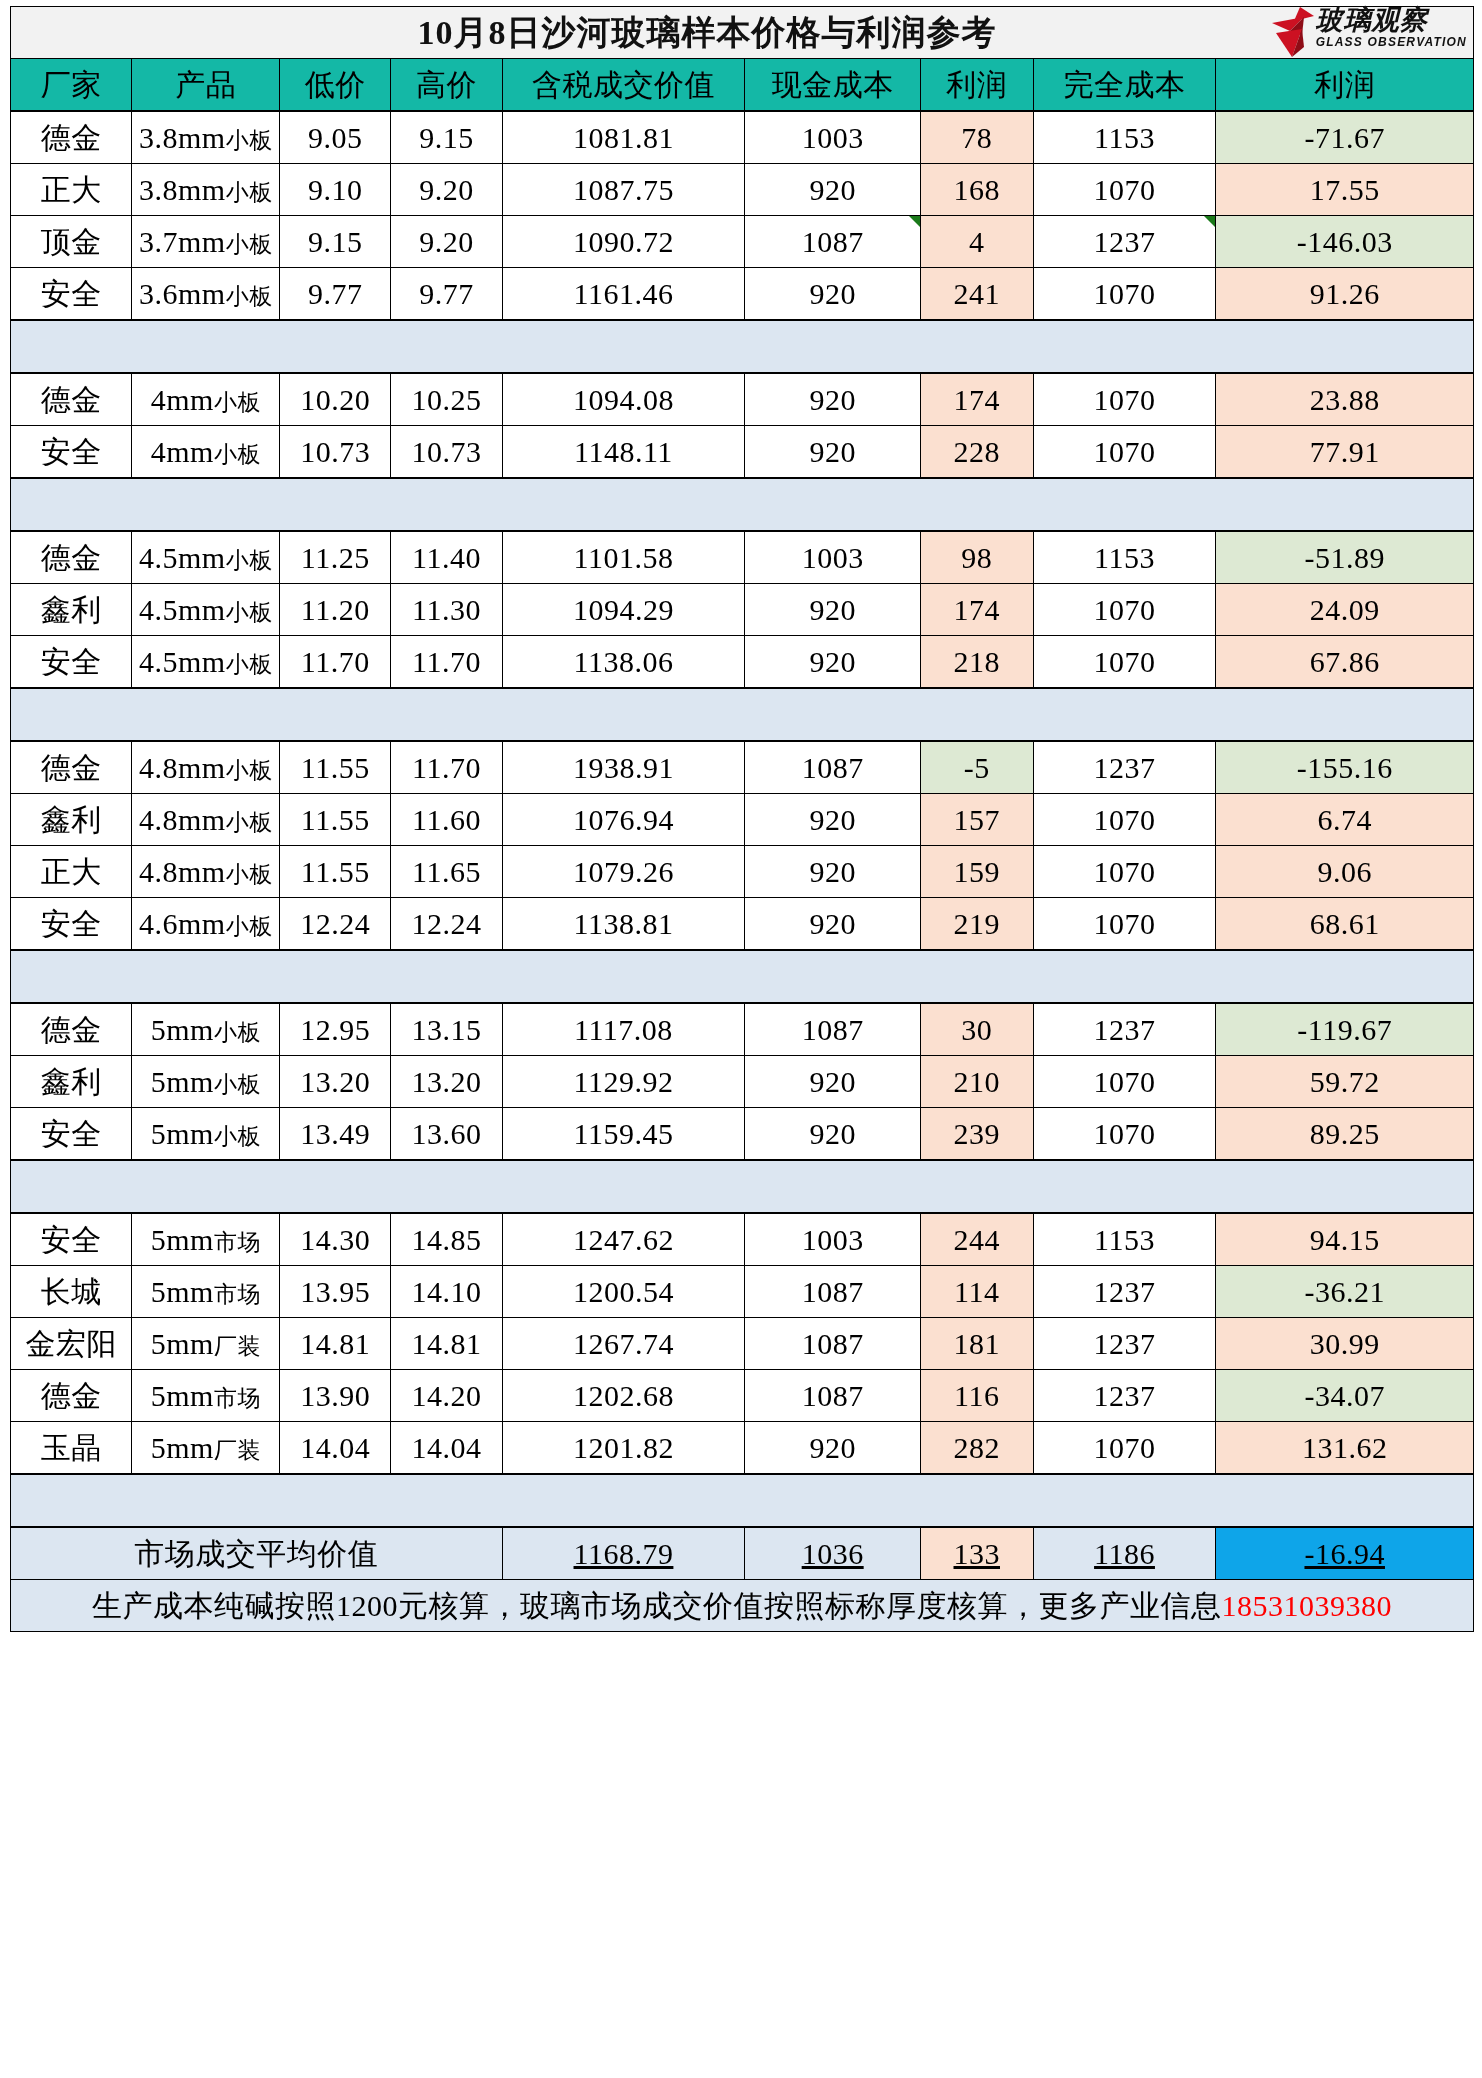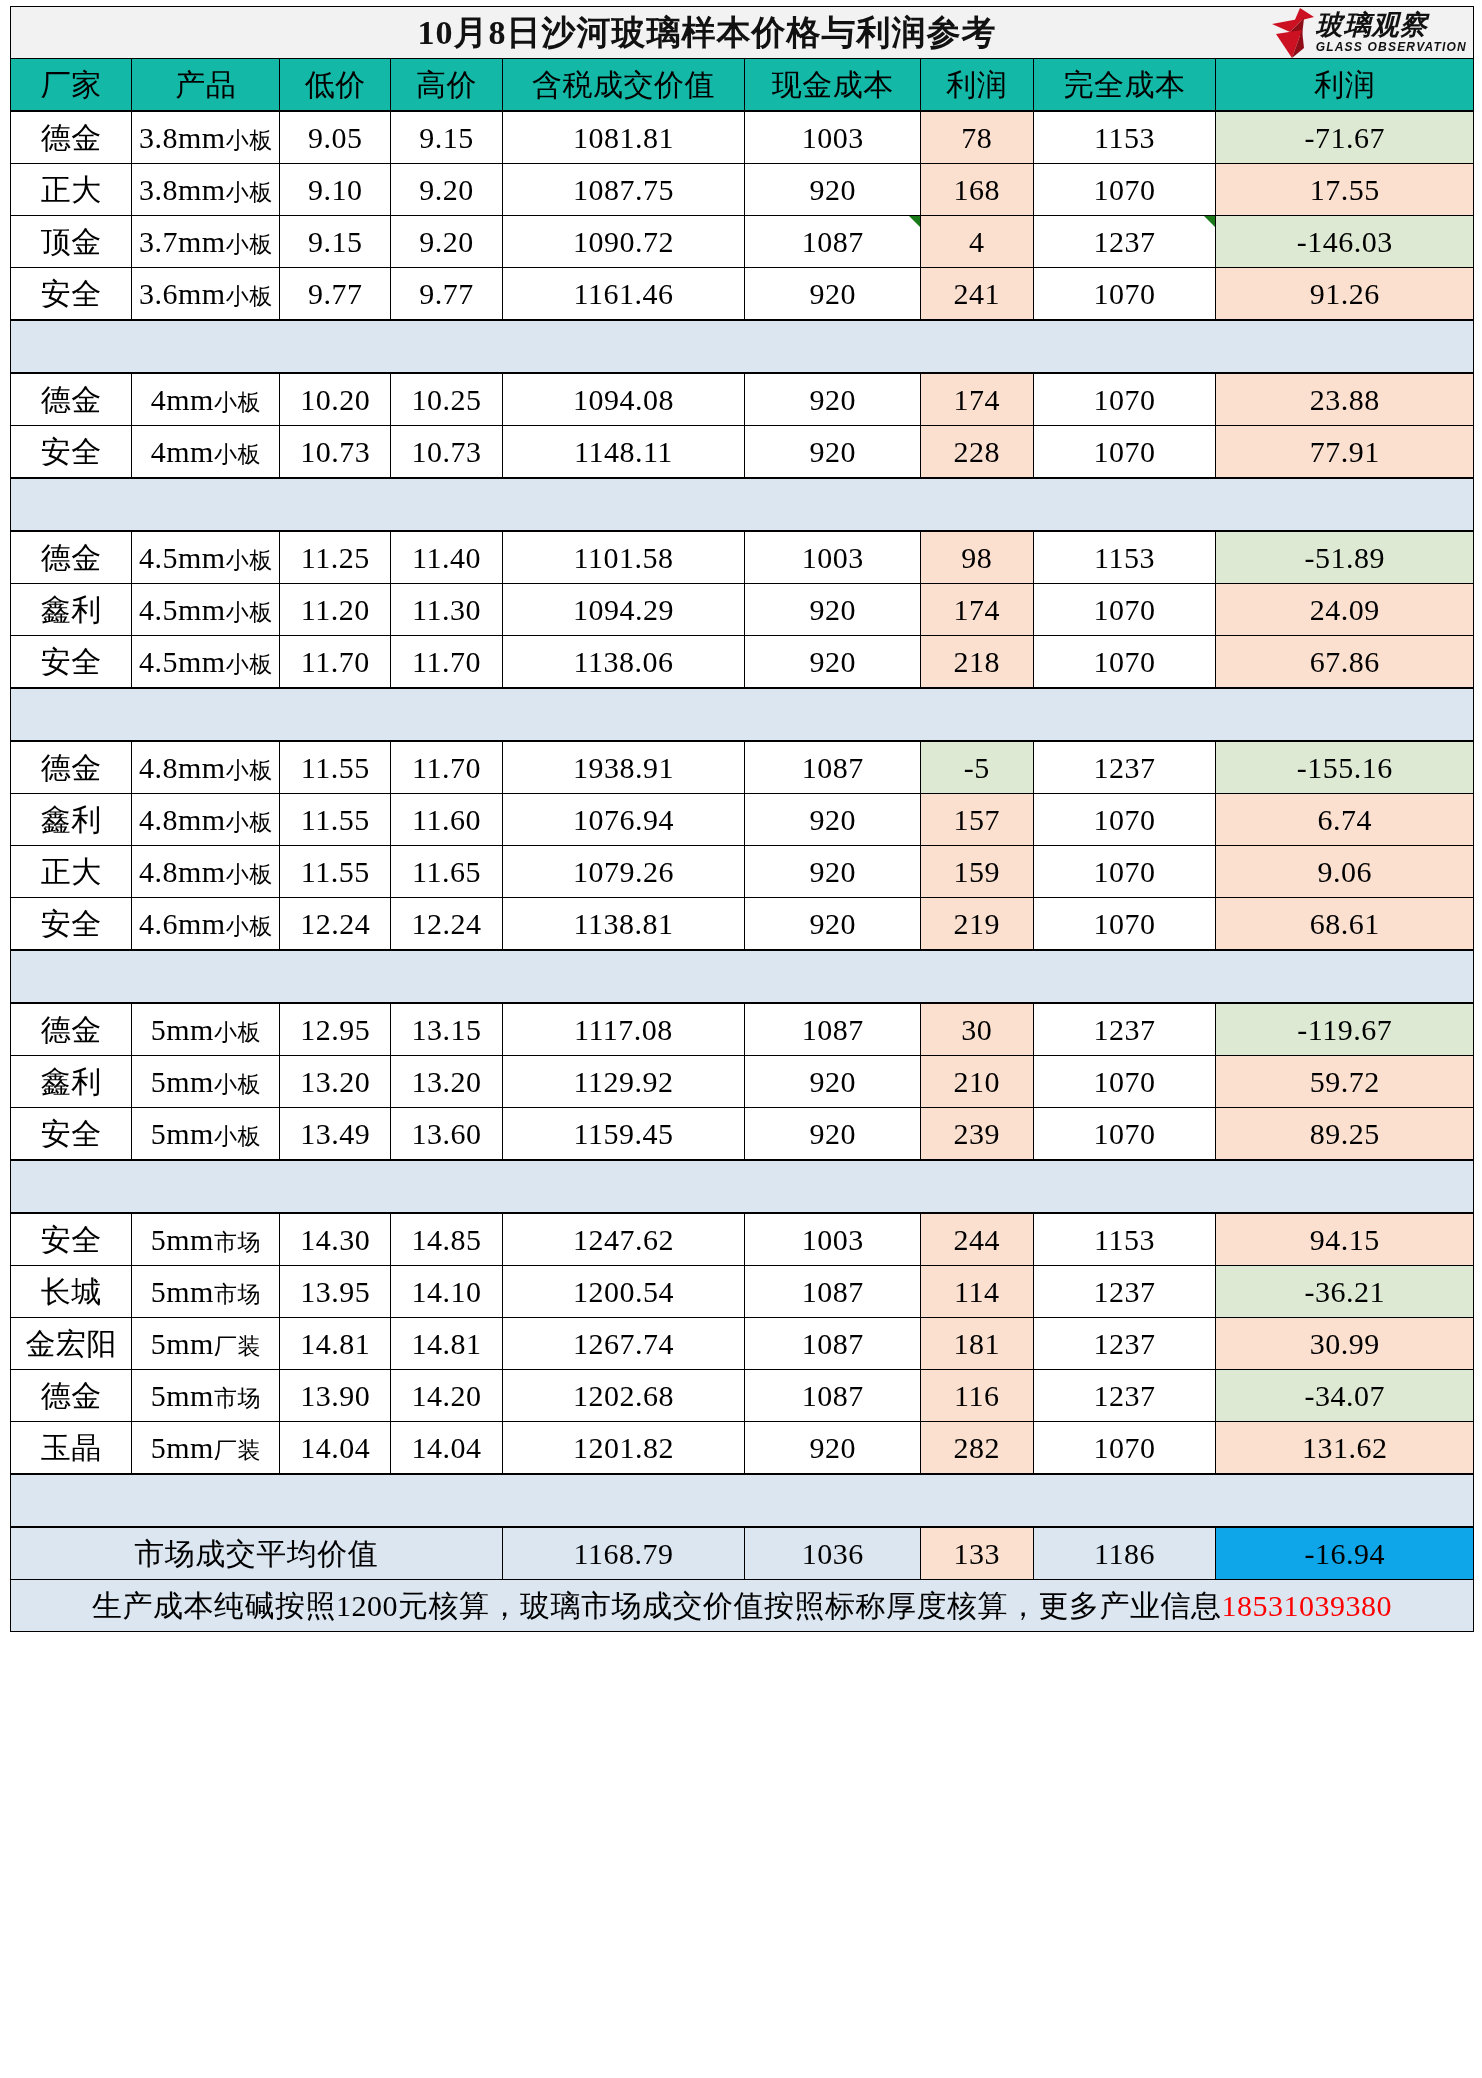--- a/index.html
+++ b/index.html
@@ -52,21 +52,21 @@
     display: block;
     text-align: center;
     padding-right: 70px;
   }
   .logo {
     position: absolute;
     right: 6px;
     top: 50%;
     transform: translateY(-50%);
     display: flex;
-    align-items: center;
+    align-items: flex-start;
     gap: 2px;
     height: 52px;
   }
   .logo-mark {
     width: 44px;
     height: 50px;
     flex: none;
   }
   .logo-words {
     display: flex;
@@ -117,20 +117,21 @@
   td.summary-label {
     background: #dce6f1;
     font-size: 33px;
     height: 56px;
     border: 1px solid #000;
   }
   td.summary-num {
     background: #dce6f1;
     font-size: 31px;
     height: 56px;
+    text-decoration: underline;
   }
   td.summary-num.pos { background: #fbe0d0; }
   td.summary-num.neg { background: #0ea5e9; }
   
   td.footer-cell {
     background: #dce6f1;
     text-align: left;
     font-size: 23px;
     height: 70px;
     padding: 0 0 0 10px;

